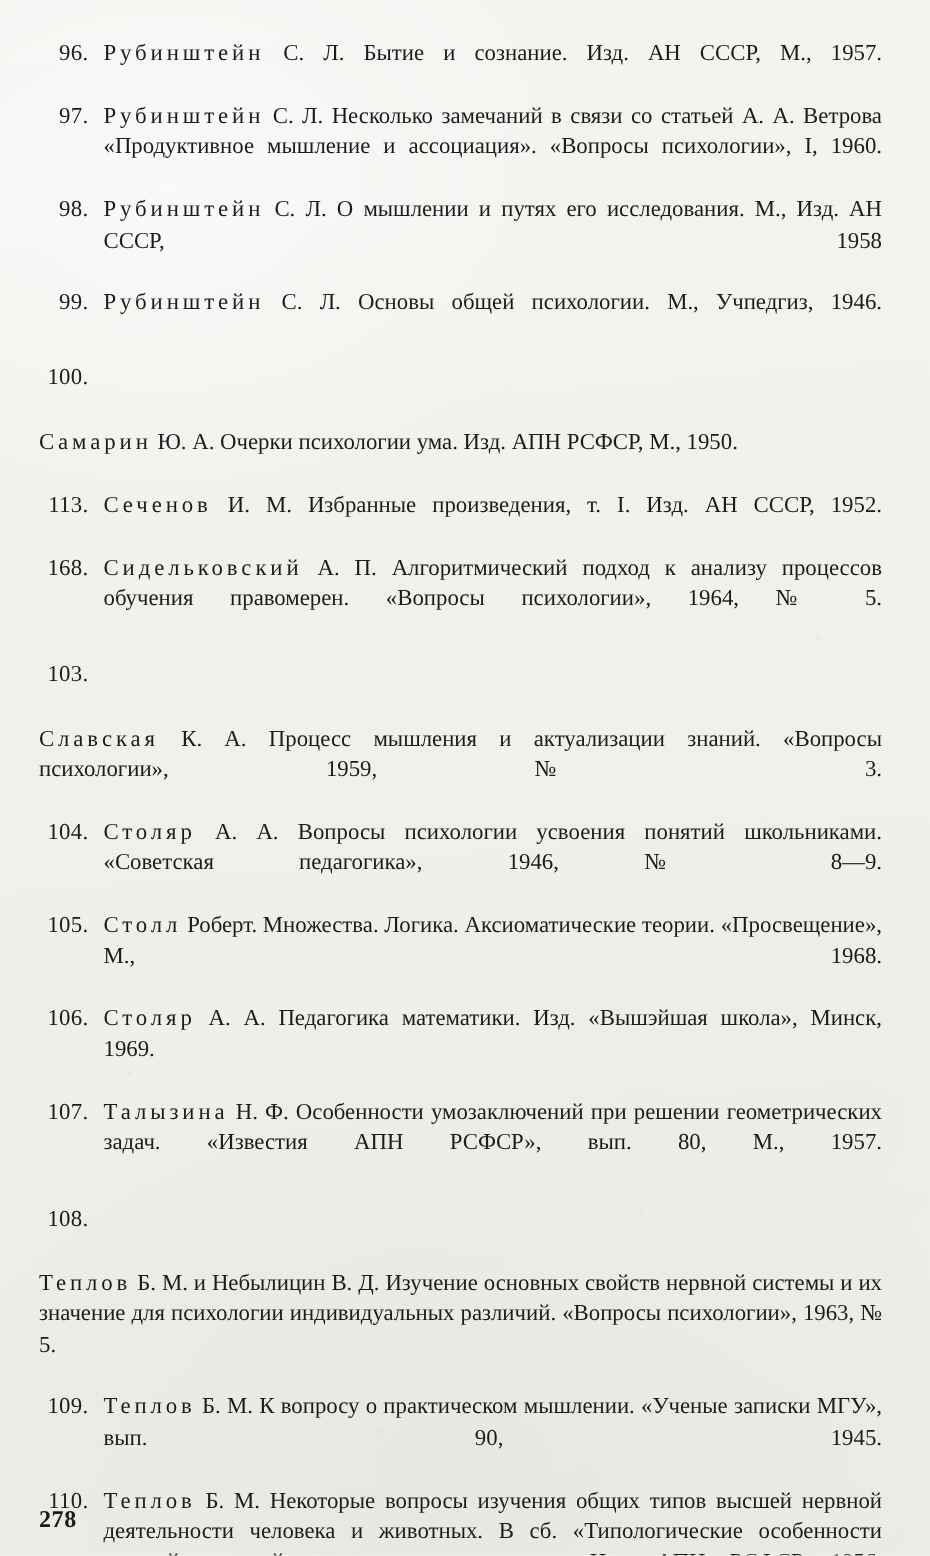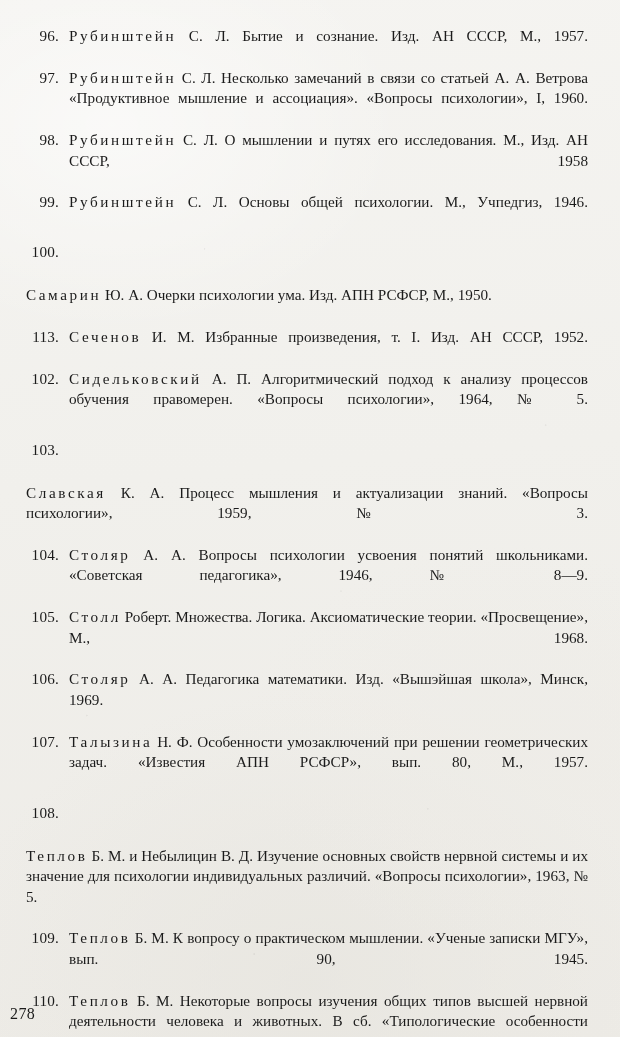--- a/index.html
+++ b/index.html
@@ -69,24 +69,24 @@
     width: 100%;
   }
 
   
   .sp {
     letter-spacing: 2.6px;
   }
 
   .footer {
     position: absolute;
-    left: 10px;
+    left: 26px;
     bottom: 14px;
     font-size: 16px;
-    font-weight: normal;
+    font-weight: bold;
     letter-spacing: 0.4px;
   }
 
   
   .speckle {
     position: absolute;
     inset: 0;
     pointer-events: none;
     opacity: 0.22;
     background-image:
@@ -122,21 +122,21 @@
       </div>
       <div class="entry group-gap">
         <span class="num">100.</span>
         <span class="body"><span class="sp">Самарин</span><span> Ю. А. Очерки психологии ума. Изд. АПН РСФСР, М., 1950.</span></span>
       </div>
       <div class="entry">
         <span class="num">113.</span>
         <span class="body"><span class="sp">Сеченов</span><span> И. М. Избранные произведения, т. I. Изд. АН СССР, 1952.</span></span>
       </div>
       <div class="entry">
-        <span class="num">102.</span>
+        <span class="num">168.</span>
         <span class="body"><span class="sp">Сидельковский</span><span> А. П. Алгоритмический подход к анализу процессов обучения правомерен. «Вопросы психологии», 1964, № 5.</span></span>
       </div>
       <div class="entry group-gap">
         <span class="num">103.</span>
         <span class="body"><span class="sp">Славская</span><span> К. А. Процесс мышления и актуализации знаний. «Вопросы психологии», 1959, № 3.</span></span>
       </div>
       <div class="entry">
         <span class="num">104.</span>
         <span class="body"><span class="sp">Столяр</span><span> А. А. Вопросы психологии усвоения понятий школьниками. «Советская педагогика», 1946, № 8—9.</span></span>
       </div>

